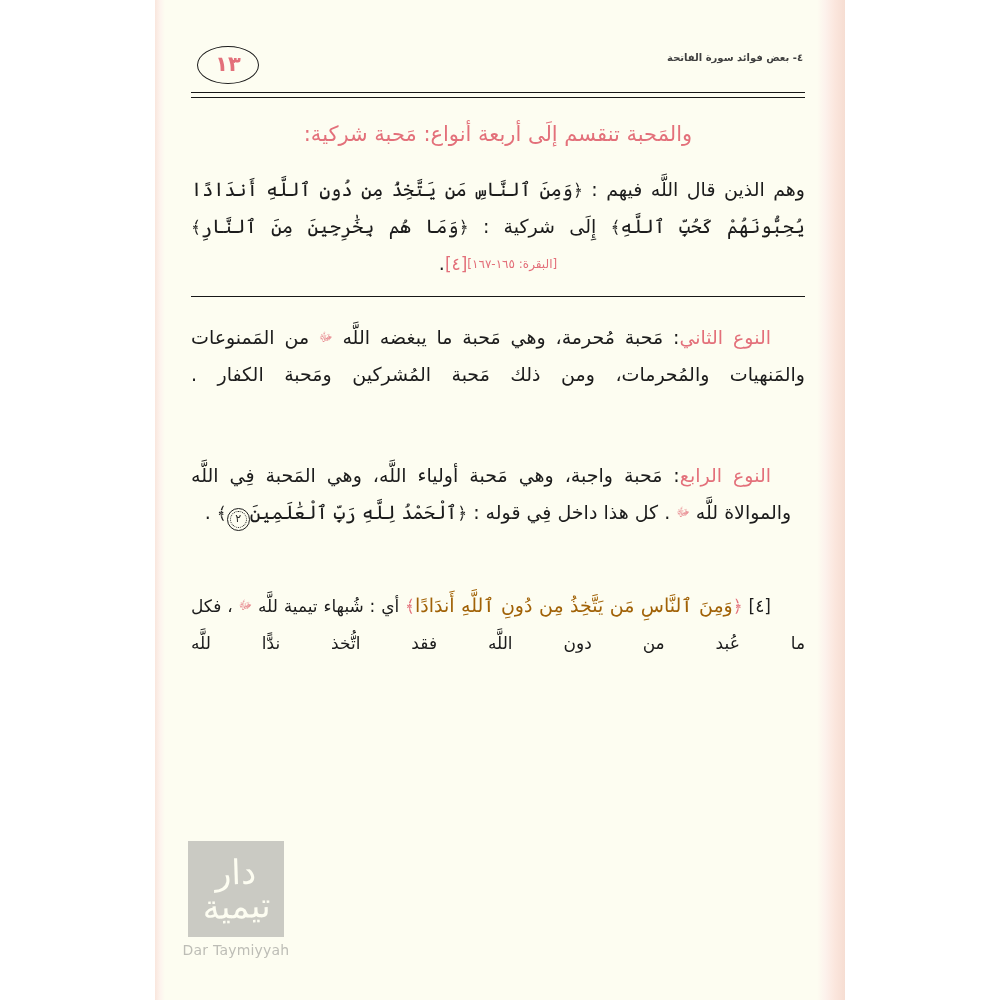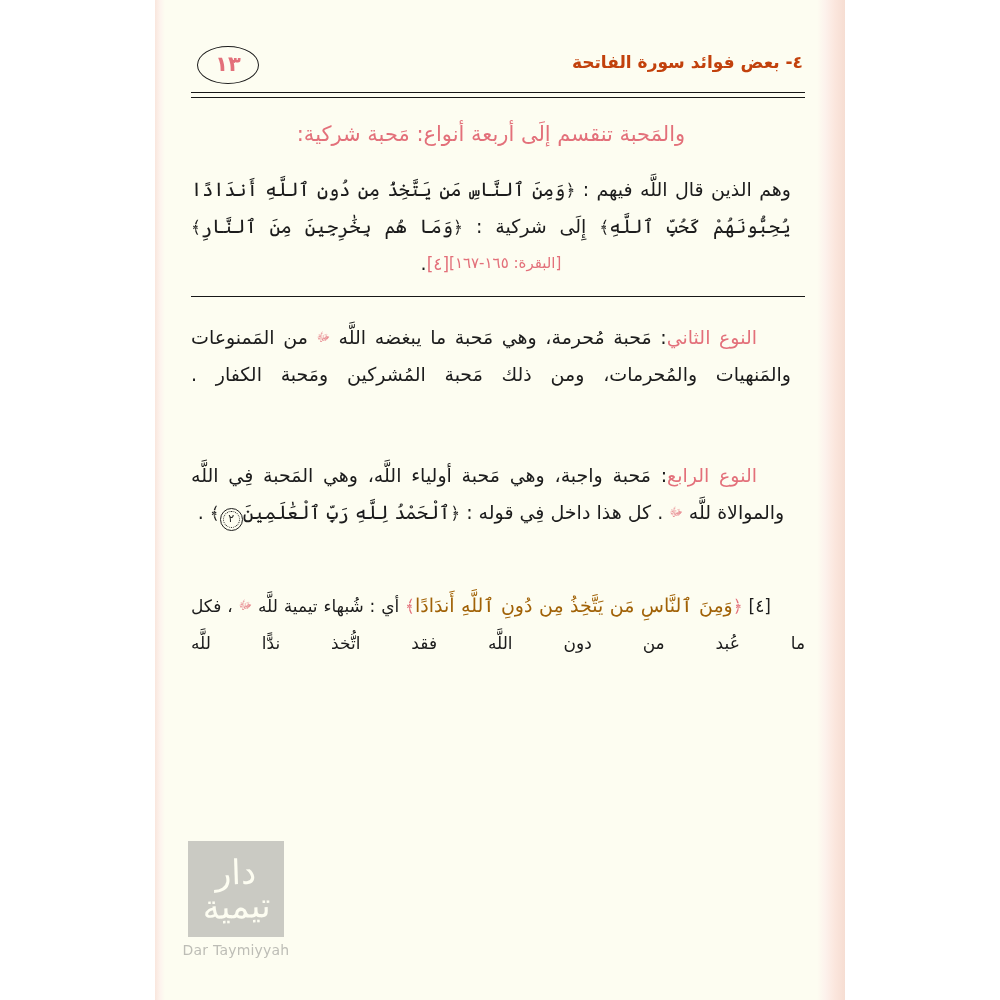--- a/index.html
+++ b/index.html
@@ -65,22 +65,22 @@
     height: 62px;
     padding-top: 46px;
   }
 
   .header-title {
     position: absolute;
     right: 2px;
     top: 52px;
     font-family: "DejaVu Sans", "Liberation Sans", sans-serif;
     font-weight: bold;
-    font-size: 17px;
-    color: #c2410c;
+    font-size: 10px;
+    color: #404040;
     letter-spacing: 0;
     white-space: nowrap;
   }
 
   .page-number-badge {
     position: absolute;
     left: 6px;
     top: 46px;
     width: 60px;
     height: 36px;
@@ -120,21 +120,21 @@
   }
 
   .para {
     font-family: "DejaVu Sans", "Liberation Sans", sans-serif;
     color: #1c1c1c;
     direction: rtl;
     text-align: justify;
     text-align-last: center;
     font-size: 19px;
     line-height: 1.95;
-    margin: 0 14px 4px 0;
+    margin: 0 0 4px 0;
   }
 
   .para.lead {
     text-align: center;
     text-align-last: center;
     color: #e3707a;
     font-size: 21px;
     margin-top: 10px;
     margin-bottom: 16px;
   }
@@ -153,21 +153,21 @@
 
   .red { color: #e3707a; }
   .quran {
     font-family: "DejaVu Serif", "Liberation Serif", serif;
     font-size: 19px;
     letter-spacing: 0.3px;
   }
   .quran.red { color: #a16207; }
 
   .cite {
-    font-size: 15px;
+    font-size: 12px;
     color: #e3707a;
     vertical-align: 2px;
     white-space: nowrap;
   }
 
   .fn-ref {
     color: #e3707a;
     font-size: 17px;
   }
 

